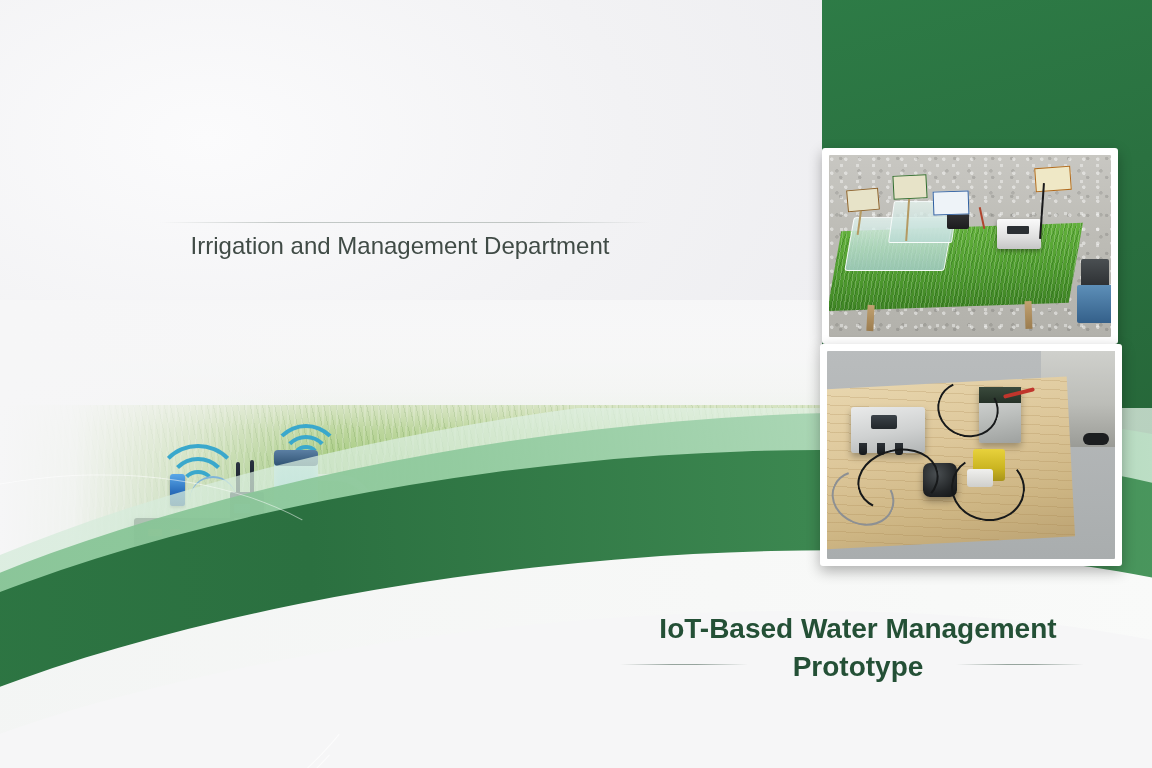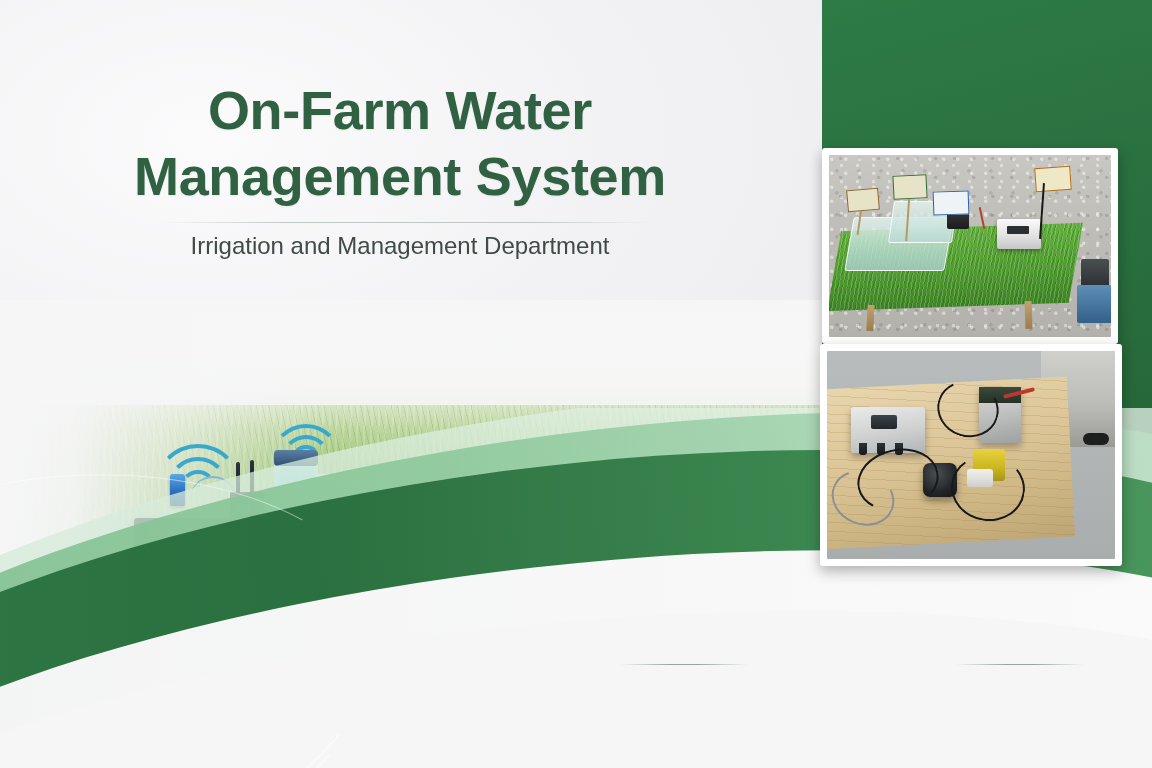--- a/index.html
+++ b/index.html
@@ -325,27 +325,27 @@
     <div class="sw sw-lite"></div>
     <div class="sw sw-mid"></div>
     <div class="sw sw-dark"></div>
     <div class="sw sw-white"></div>
     <div class="sw sw-white2"></div>
     <div class="arc" style="left:-360px;top:-40px;width:760px;height:520px;transform:rotate(-12deg);"></div>
     <div class="arc" style="left:-330px;top:10px;width:720px;height:470px;transform:rotate(-10deg);"></div>
     <div class="arc2" style="left:-300px;top:70px;width:700px;height:420px;transform:rotate(-8deg);"></div>
   </div>
 
-  <div class="title">
-    <div>On-Farm Water</div>
-    <div>Management System</div>
-  </div>
   <div class="divider"></div>
   <div class="subtitle">Irrigation and Management Department</div>
 
+  <div class="caption">
+    <div>IoT-Based Water Management</div>
+    <div>Prototype</div>
+  </div>
   <div class="cap-line l"></div>
   <div class="cap-line r"></div>
 
   <div class="frame frame-top">
     <div class="inner">
       <div class="pa-ground"></div>
       <div class="pa-turf"></div>
       <div class="pa-leg" style="left:38px;top:150px;height:26px;transform:rotate(3deg);"></div>
       <div class="pa-leg" style="left:196px;top:146px;height:28px;transform:rotate(-2deg);"></div>
       <div class="pa-tub"></div>

